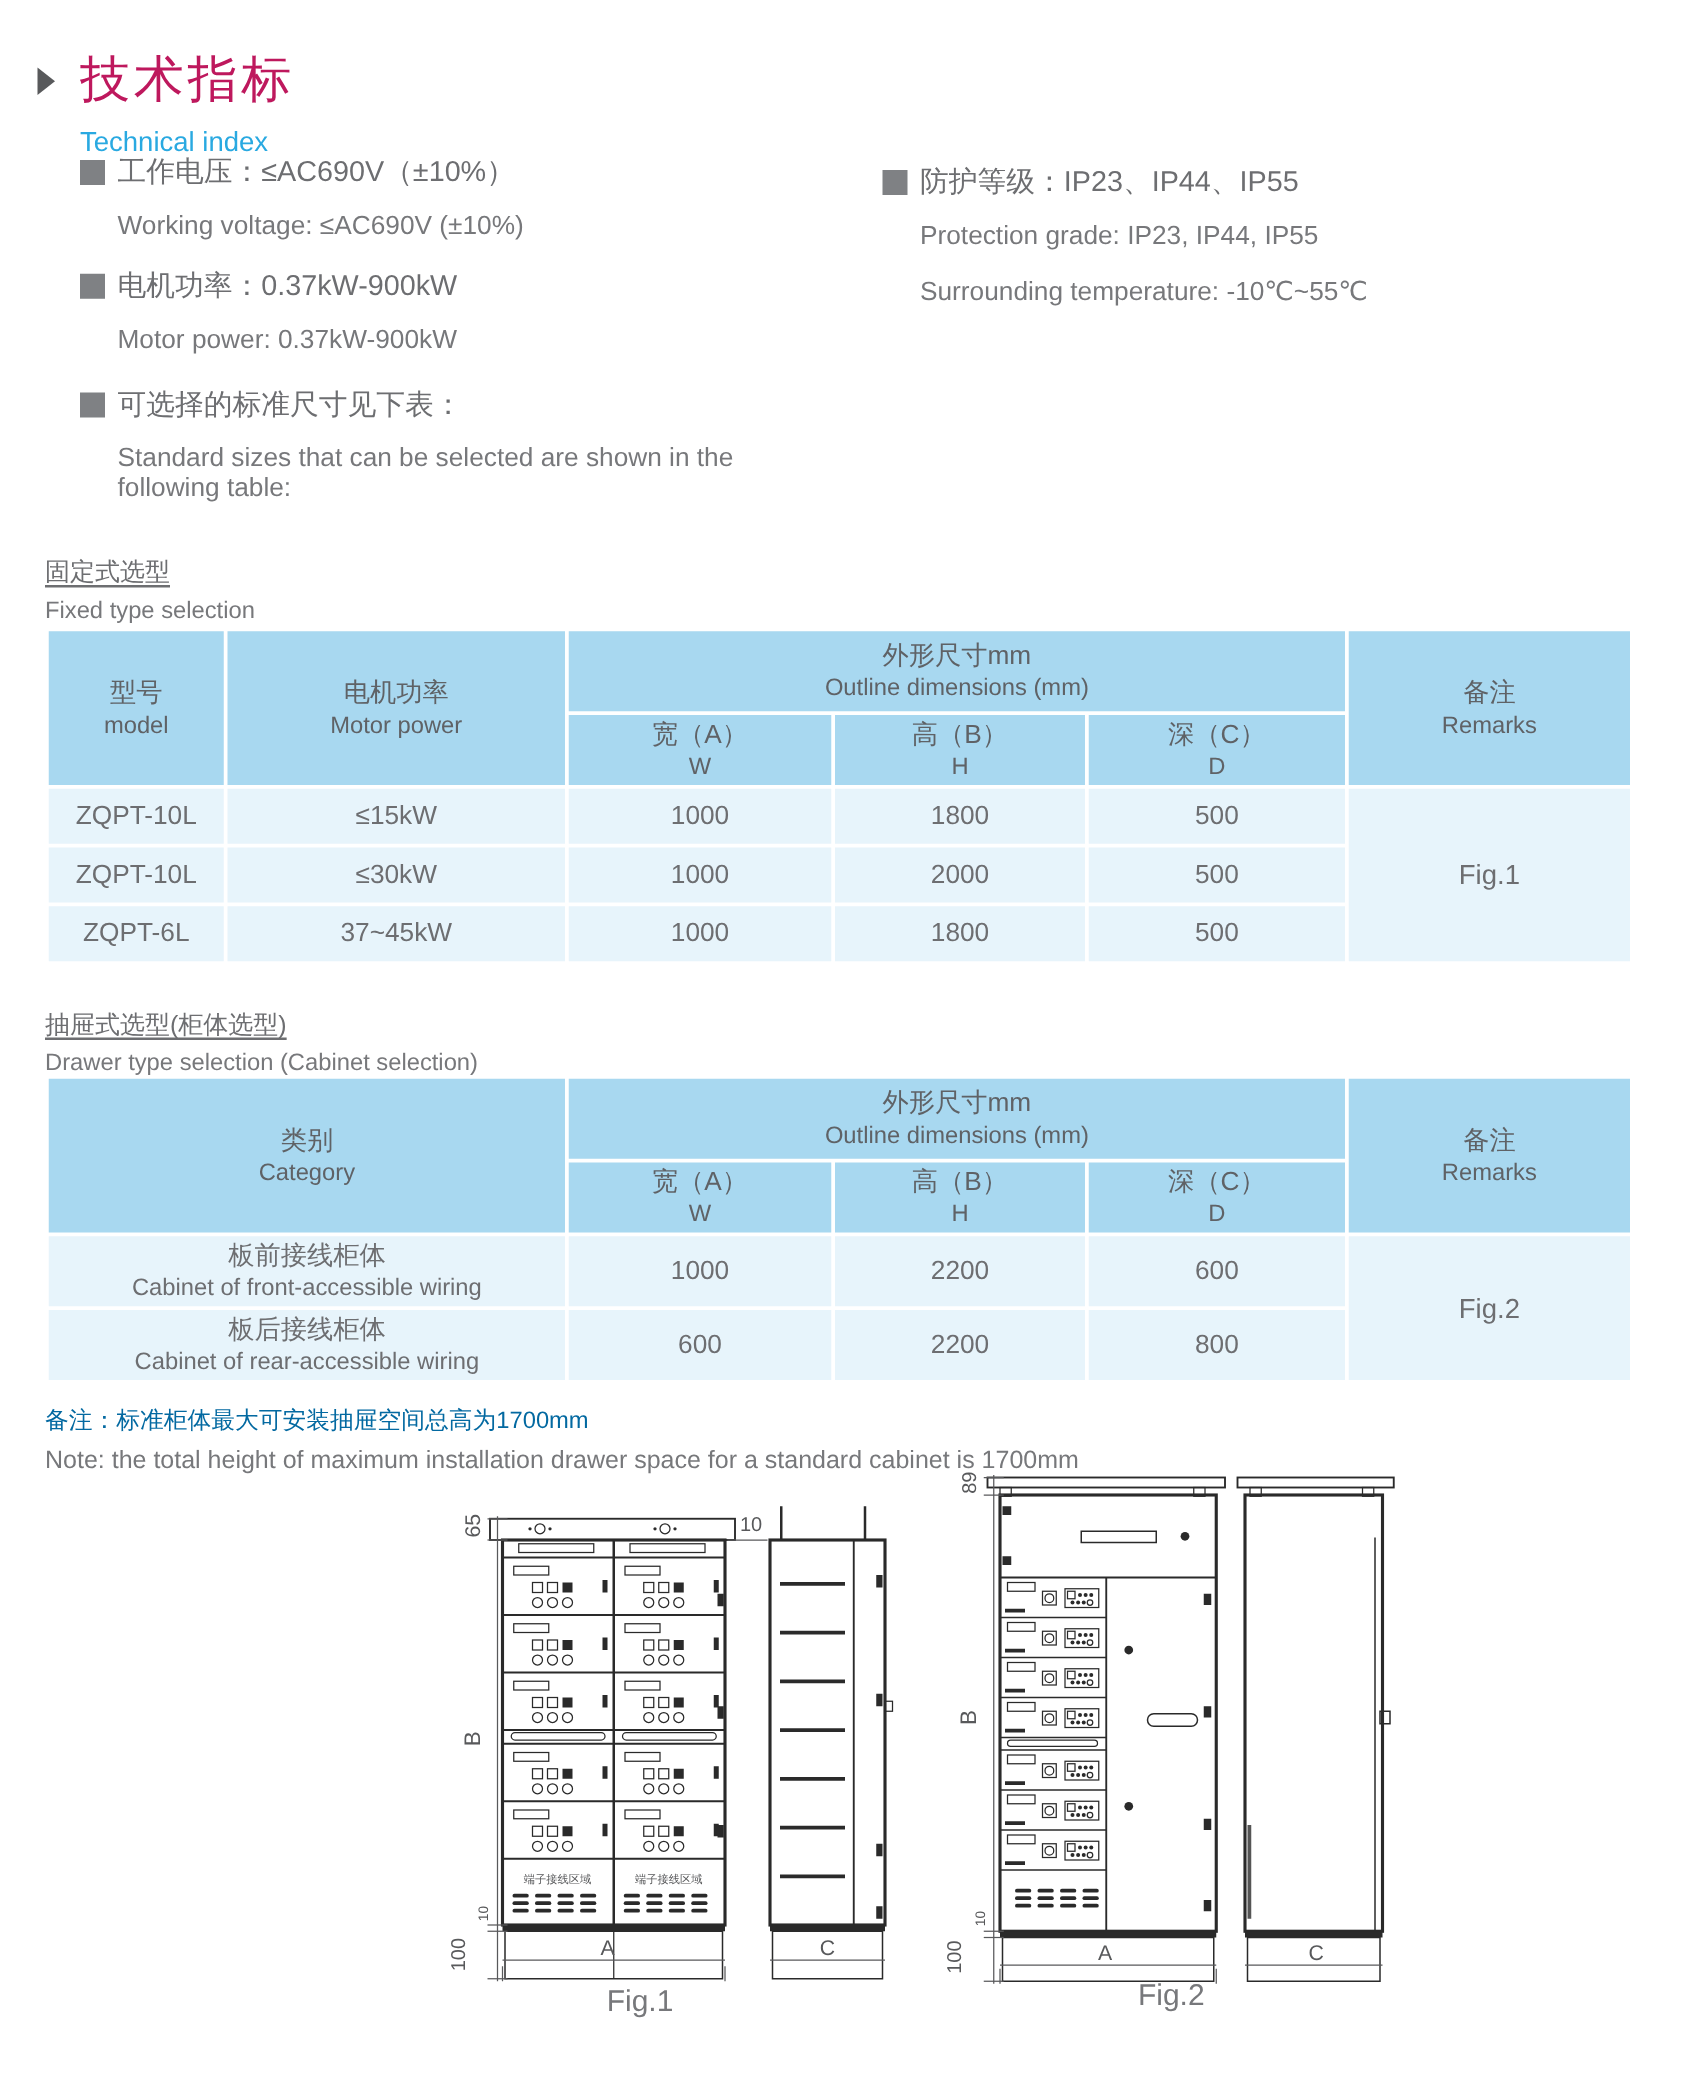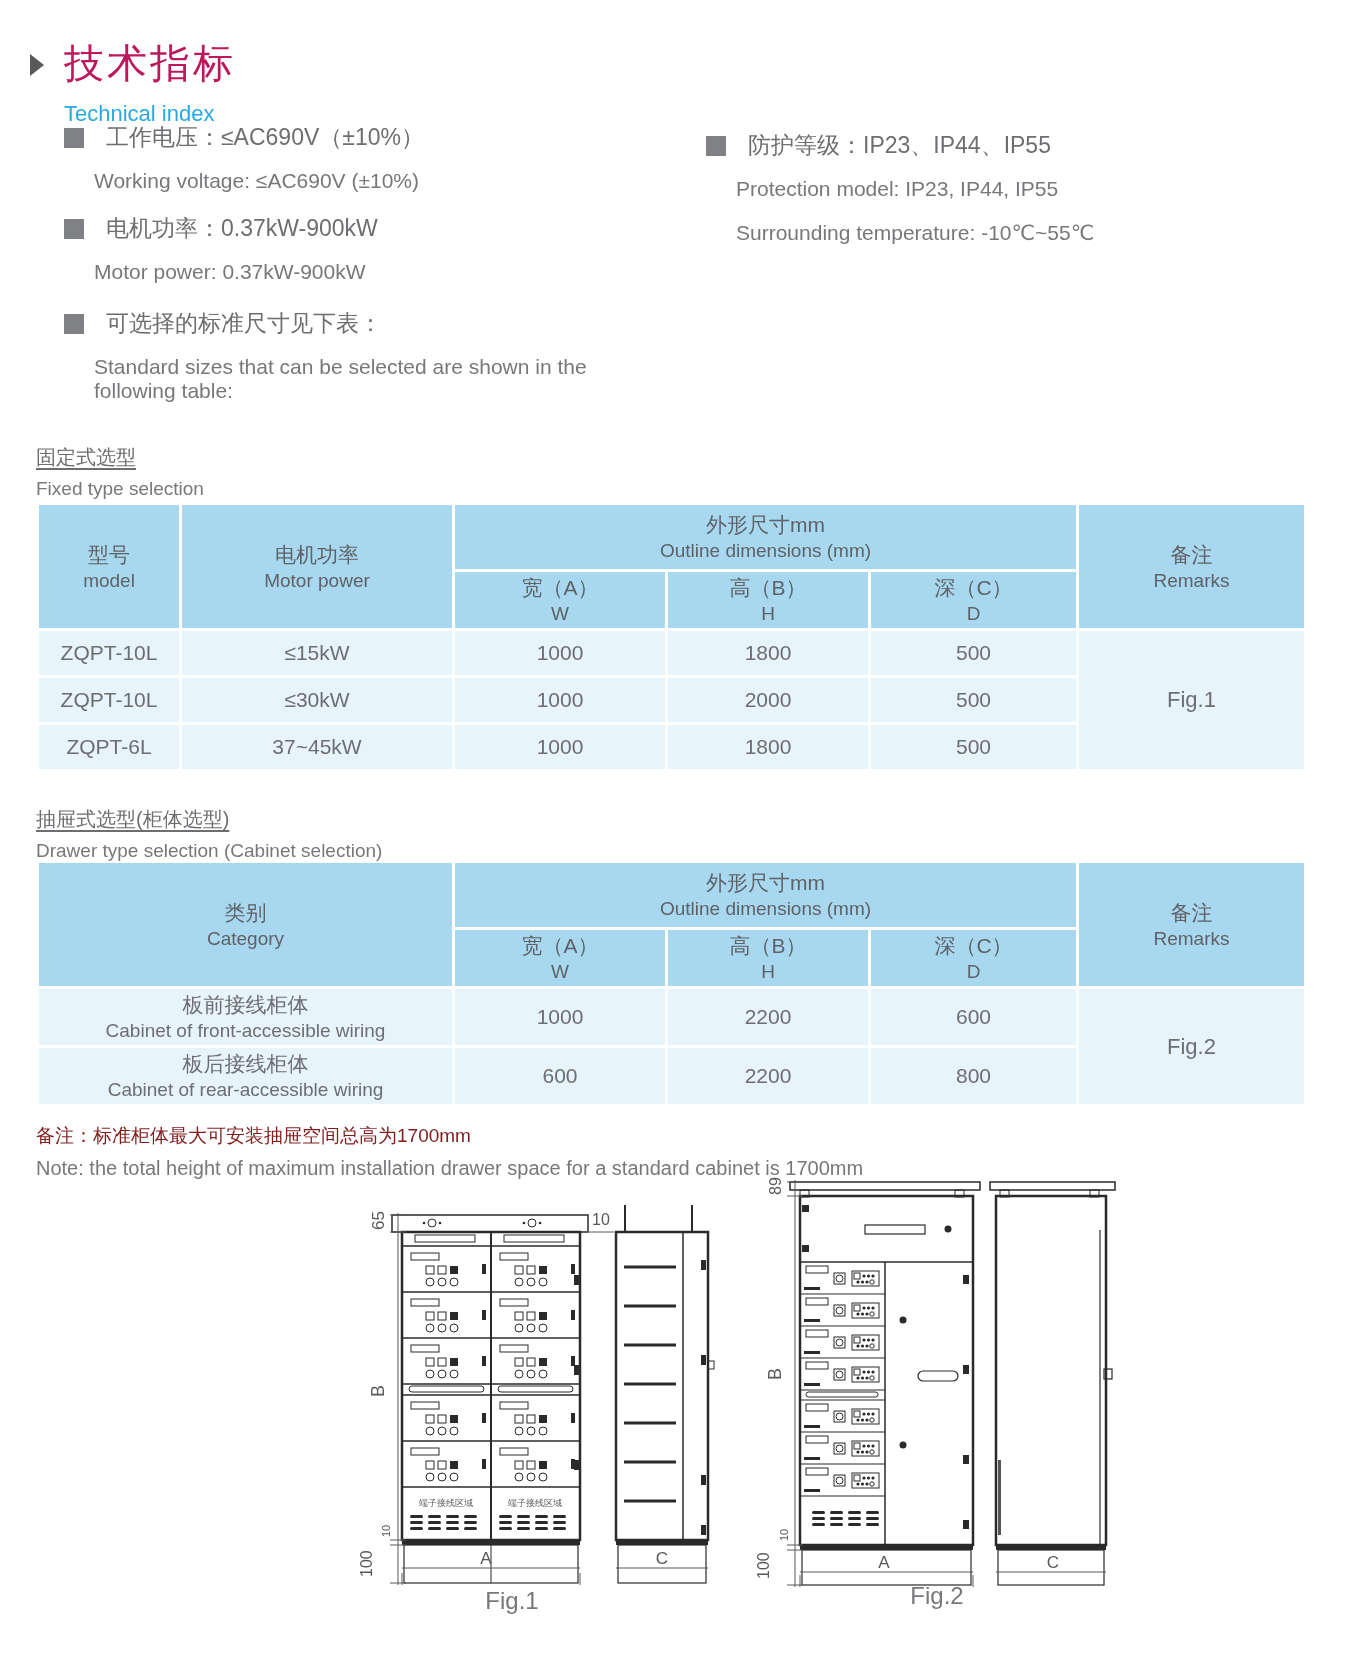--- a/index.html
+++ b/index.html
@@ -11,21 +11,21 @@
   .hdr{position:absolute;left:30px;top:36px;}
   .hdr-row{display:flex;align-items:center;}
   .tri{width:0;height:0;border-left:14px solid #58595b;border-top:11px solid transparent;
        border-bottom:11px solid transparent;margin-right:20px;margin-top:2px;}
   .title-cn{font-size:40px;color:#be185d;letter-spacing:3px;}
   .title-en{font-size:22px;color:#29a9e1;margin:10px 0 0 34px;}
 
   
   .specs-left{position:absolute;left:64px;top:122px;width:600px;}
   .specs-right{position:absolute;left:706px;top:130px;width:600px;}
-  .spec-cn{display:flex;align-items:center;font-size:23px;color:#6d6e71;margin-bottom:16px;gap:12px;}
+  .spec-cn{display:flex;align-items:center;font-size:23px;color:#6d6e71;margin-bottom:16px;}
   .bullet{width:20px;height:20px;background:#7f8184;display:inline-block;margin-right:10px;flex:0 0 auto;}
   .spec-en{font-size:21px;color:#77787b;margin:0 0 20px 30px;}
   .spec-gap{margin-top:24px;}
 
   
   .sec{position:absolute;left:36px;}
   .sec-cn{font-size:20px;color:#6d6e71;text-decoration:underline;text-underline-offset:4px;}
   .sec-en{font-size:19px;color:#77787b;margin-top:7px;}
 
   
@@ -34,21 +34,21 @@
   table.spec td{text-align:center;vertical-align:middle;padding:0;}
   td.hd{background:#a8d8f0;color:#5f6266;}
   td.bd{background:#e7f4fb;color:#6d6e71;margin-top:12px;}
   .c1{font-size:21px;line-height:27px;}
   .c2{font-size:19px;line-height:25px;}
   .val{font-size:21px;}
   .figref{font-size:22px;}
 
   
   .note{position:absolute;left:36px;}
-  .note-cn{font-size:19px;color:#7f1d1d;}
+  .note-cn{font-size:19px;color:#0369a1;}
   .note-en{font-size:20px;color:#77787b;margin-top:8px;}
 
   
   .figs{position:absolute;left:0;top:1175px;width:1357px;height:485px;}
   svg text{fill:#58595b;font-family:"Liberation Sans","DejaVu Sans",sans-serif;}
   svg .ln{stroke:#2a2a2a;fill:none;}
   svg .fl{fill:#2a2a2a;}
   svg .dim{stroke:#58595b;stroke-width:1;fill:none;}
   .cap{font-size:24px;fill:#77787b;}
 </style>
@@ -88,21 +88,21 @@
       <div class="spec-en">Standard sizes that can be selected are shown in the following table:</div>
     </div>
   </div>
 
   <div class="specs-right">
     <div>
       <div class="spec-cn">
           <span class="bullet"></span>
           <span>防护等级：IP23、IP44、IP55</span>
         </div>
-      <div class="spec-en">Protection model: IP23, IP44, IP55</div>
+      <div class="spec-en">Protection grade: IP23, IP44, IP55</div>
     </div>
     <div>
       <div class="spec-en">Surrounding temperature: -10℃~55℃</div>
     </div>
   </div>
 
   <div class="sec" style="top:444px;">
     <div class="sec-cn">固定式选型</div>
     <div class="sec-en">Fixed type selection</div>
   </div>

